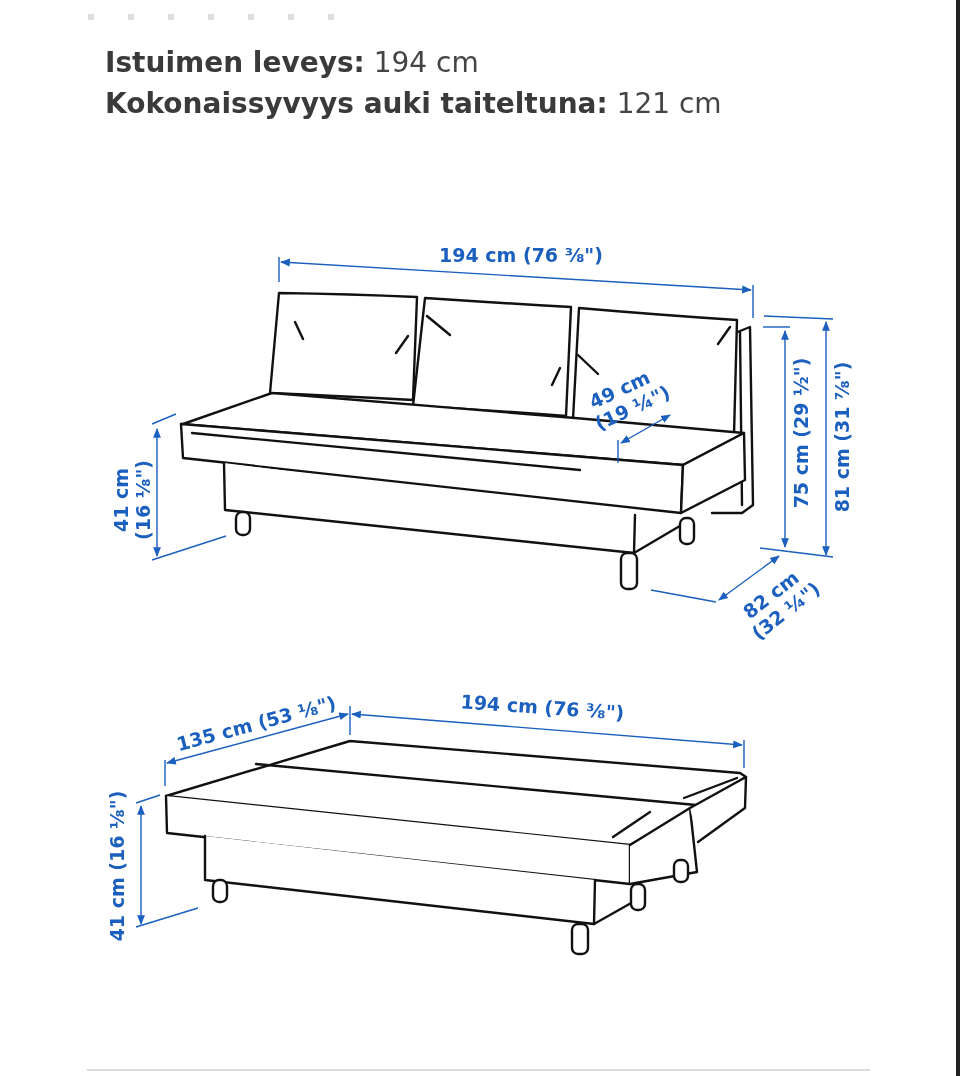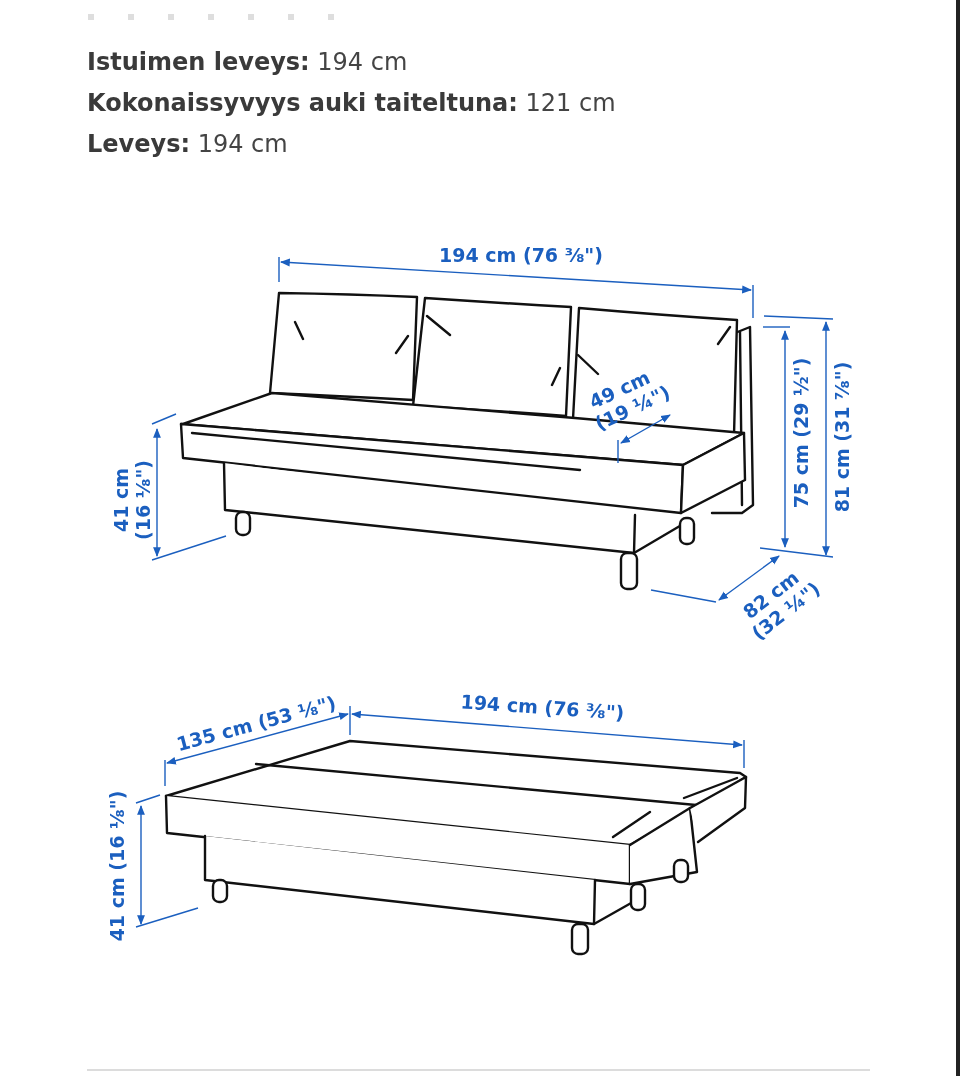--- a/index.html
+++ b/index.html
@@ -1,18 +1,18 @@
 <!DOCTYPE html>
 <html><head>
 <meta charset="utf-8">
 <style>
   html, body { margin:0; padding:0; background:#ffffff; }
   body { width:960px; height:1076px; position:relative; overflow:hidden; font-family:"DejaVu Sans", sans-serif; color:#333333; }
   .right-edge { position:absolute; top:0; left:956px; width:4px; height:1076px; background:#222222; }
-  .specs { position:absolute; left:87px; top:42px; font-size:24px; line-height:41px; color:#444444; }
+  .specs { position:absolute; left:105px; top:42px; font-size:28px; line-height:41px; color:#444444; }
   .spec-row { white-space:nowrap; }
   .spec-label { font-weight:bold; color:#3a3a3a; }
   .spec-value { font-weight:normal; }
   .cut-line { position:absolute; left:88px; top:14px; width:270px; height:6px; background:repeating-linear-gradient(90deg,#c8c8c8 0 6px,transparent 6px 40px); opacity:.6; }
   svg.drawing { position:absolute; left:0; top:0; }
   .dim { fill:#1b5fbf; font-family:"DejaVu Sans", sans-serif; font-weight:bold; font-size:19px; }
   .divider { position:absolute; left:87px; top:1069px; width:783px; height:2px; background:#dcdcdc; }
 </style>
 </head>
 <body>
@@ -20,24 +20,20 @@
 <div class="cut-line"></div>
 
 <div class="specs">
   <div class="spec-row">
     <span class="spec-label">Istuimen leveys:</span>
     <span class="spec-value">194 cm</span>
   </div>
   <div class="spec-row">
     <span class="spec-label">Kokonaissyvyys auki taiteltuna:</span>
     <span class="spec-value">121 cm</span>
-  </div>
-  <div class="spec-row">
-    <span class="spec-label">Leveys:</span>
-    <span class="spec-value">194 cm</span>
   </div>
 </div>
 
 <svg class="drawing" width="960" height="1076" viewBox="0 0 960 1076">
   <defs>
     <marker id="arr" viewBox="0 0 10 10" refX="9" refY="5" markerWidth="7" markerHeight="7" orient="auto-start-reverse">
       <path d="M0,1 L10,5 L0,9 z" fill="#1b5fbf"></path>
     </marker>
   </defs>
 

